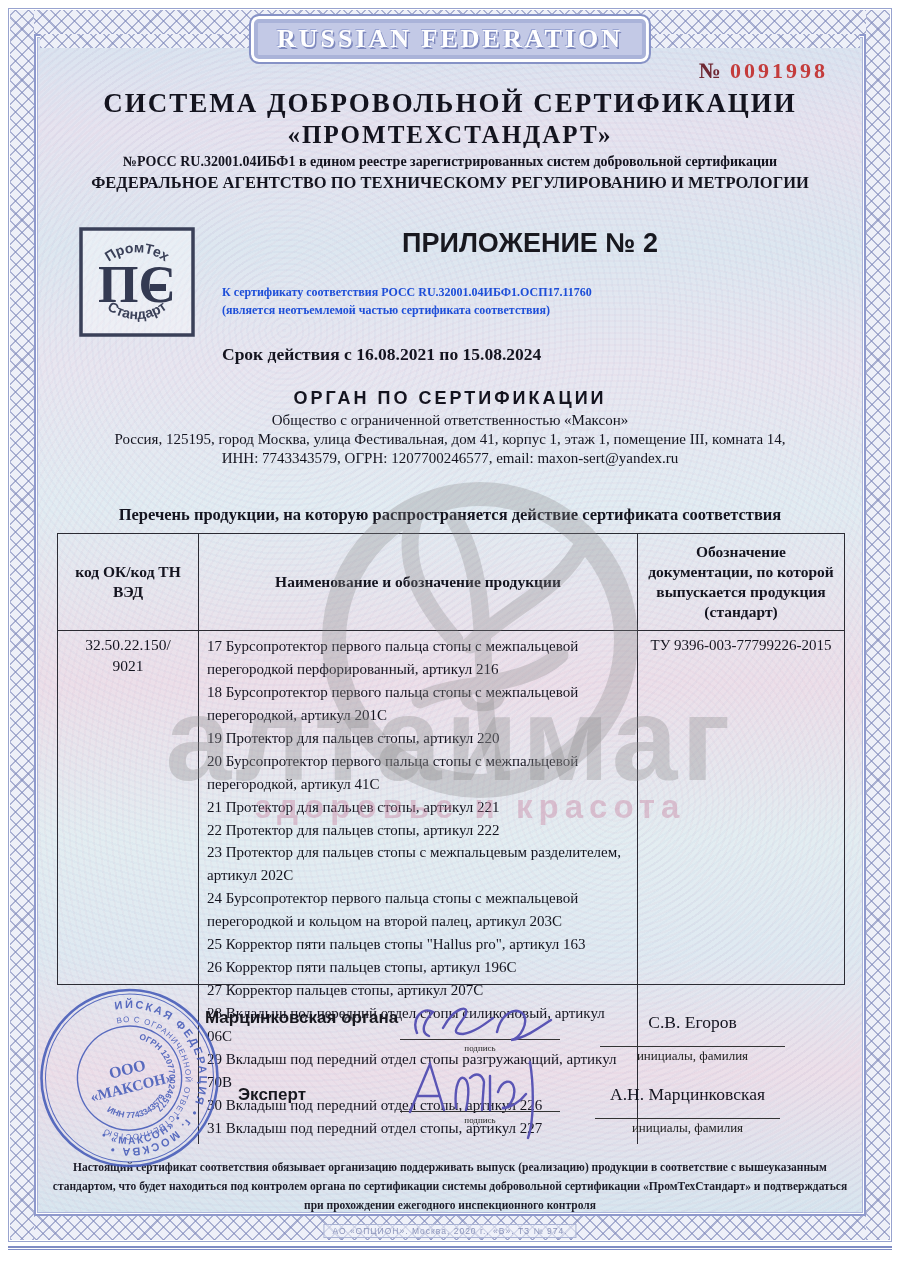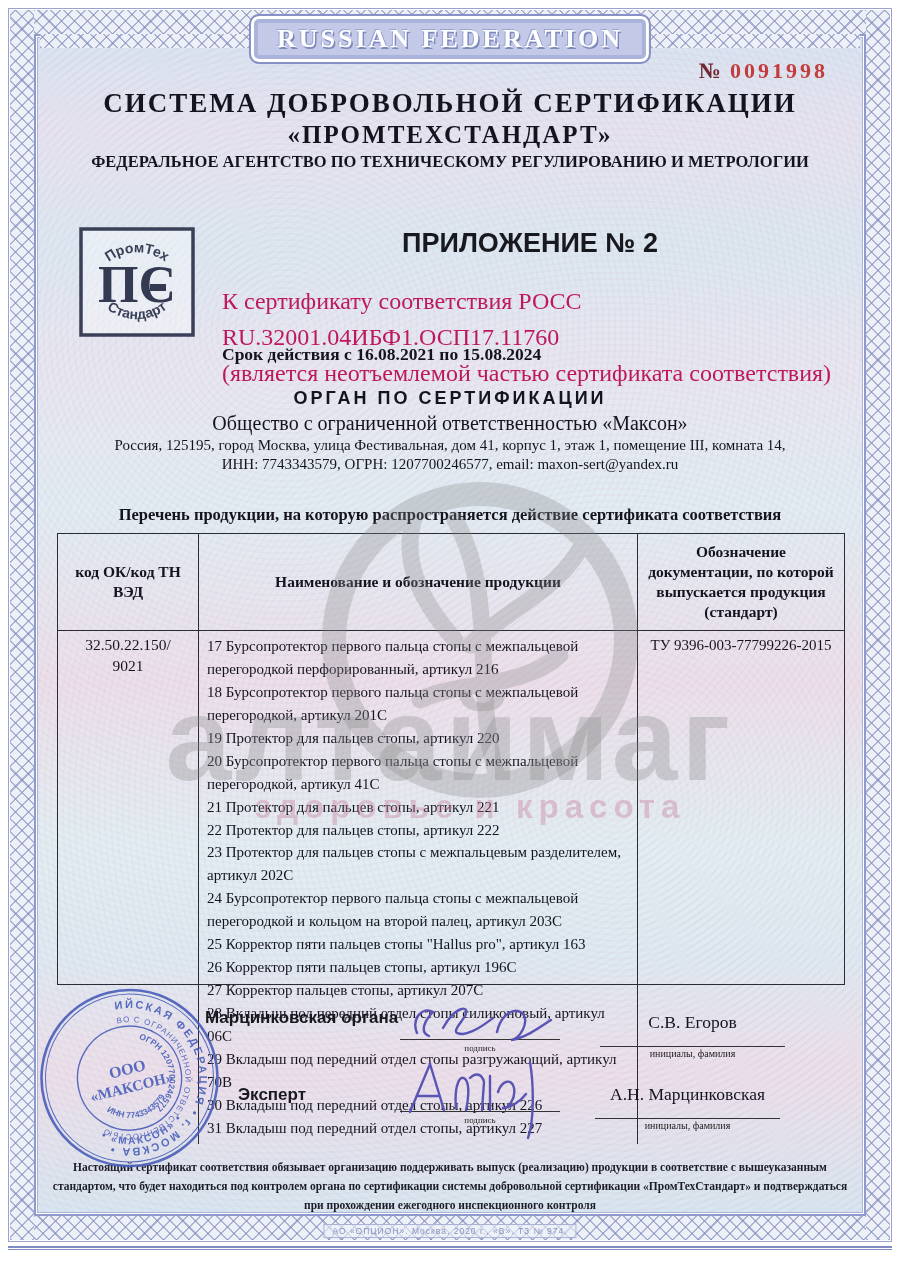--- a/index.html
+++ b/index.html
@@ -46,32 +46,32 @@
   .title-reg { font-size:14px; font-weight:bold; margin-top:5px; }
   .title-agency { font-size:16.5px; font-weight:bold; margin-top:3px; }
 
   
   .pts-logo { position:absolute; left:78px; top:226px; }
 
   
   .annex-heading { position:absolute; top:228px; left:210px; width:640px; text-align:center;
       font-family:"Liberation Sans", sans-serif; font-weight:bold; font-size:27px; color:#18181f; }
   .cert-lines { position:absolute; top:283px; left:222px; width:630px;
-      font-size:24px; font-weight:normal; color:#be185d; line-height:1.5; }
+      font-size:12px; font-weight:bold; color:#1d4ed8; line-height:1.5; }
   .validity { position:absolute; top:344px; left:222px; font-size:17.5px; font-weight:bold; color:#14141f; }
   .validity span { margin-right:0; }
   .v-label { margin-right:40px;text-align:center; }
   .v-from { margin-right:48px; }
   .v-po { margin-right:44px; }
 
   
   .org-block { position:absolute; top:388px; left:70px; width:760px; text-align:center; color:#14141f; }
   .org-heading { font-family:"Liberation Sans", sans-serif; font-weight:bold; font-size:18px; letter-spacing:3px; }
   .org-line { font-size:15px; margin-top:2px; }
-  .org-company { font-size:20px; margin-top:3px; }
+  .org-company { font-size:15px; margin-top:3px; }
 
   
   .products-heading { position:absolute; top:505px; left:50px; width:800px; text-align:center;
       font-size:16.5px; font-weight:bold; color:#14141f; }
   .ptable { position:absolute; top:533px; left:57px; width:788px; height:452px;
       display:grid; grid-template-columns:141px 1fr 206px; grid-template-rows:97px 1fr;
       border:1.5px solid #2b2b33; color:#14141f; }
   .ptable .cell { border-right:1.5px solid #2b2b33; padding:4px 8px; }
   .ptable .cell:nth-child(3n) { border-right:none; }
   .ptable .head { border-bottom:1.5px solid #2b2b33; display:flex; align-items:center; justify-content:center;
@@ -84,21 +84,21 @@
   .watermark { position:absolute; inset:0; z-index:5; pointer-events:none; }
 
   
   .sig-block { position:absolute; left:0; top:0; width:900px; height:1272px; z-index:6; pointer-events:none; }
   .sig-role { position:absolute; left:205px; font-family:"Liberation Sans", sans-serif;
       font-weight:bold; font-size:17px; color:#18181f; }
   .sig-line { position:absolute; width:160px; border-bottom:1.2px solid #333; text-align:center; }
   .sig-caption { position:absolute; font-size:9px; color:#222; text-align:center; width:160px; }
   .name-wrap { position:absolute; width:185px; text-align:center; font-size:17.5px; color:#14141f; }
   .name-line { border-bottom:1.2px solid #333; padding-bottom:13px; }
-  .name-caption { font-size:10px; color:#222; margin-top:1px; }
+  .name-caption { font-size:13px; color:#222; margin-top:1px; }
   .sig-ink { position:absolute; }
 
   
   .stamp { position:absolute; left:34px; top:982px; transform:rotate(-14deg); opacity:.92; z-index:7; }
 
   
   .disclaimer { position:absolute; top:1158px; left:42px; width:816px; text-align:center;
       font-size:11.5px; font-weight:bold; color:#1c1c28; line-height:1.65; }
   .print-info { position:absolute; top:1224px; left:50%; transform:translateX(-50%);
       font-family:"Liberation Sans", sans-serif; font-size:8.5px; letter-spacing:1px;
@@ -121,20 +121,21 @@
   <div class="banner">
     <span>RUSSIAN FEDERATION</span>
   </div>
   <div class="doc-number">
     <span class="num-sign">№</span><span>0091998</span>
   </div>
 
   <div class="title-block">
     <div class="title-1">СИСТЕМА ДОБРОВОЛЬНОЙ СЕРТИФИКАЦИИ</div>
     <div class="title-2">«ПРОМТЕХСТАНДАРТ»</div>
+    <div class="title-reg">№РОСС RU.32001.04ИБФ1 в едином реестре зарегистрированных систем добровольной сертификации</div>
     <div class="title-agency">ФЕДЕРАЛЬНОЕ АГЕНТСТВО ПО ТЕХНИЧЕСКОМУ РЕГУЛИРОВАНИЮ И МЕТРОЛОГИИ</div>
   </div>
 
   <div class="pts-logo">
     <svg width="118" height="112" viewBox="0 0 118 112">
       <rect x="3" y="3" width="112" height="106" fill="rgba(255,255,255,.35)" stroke="#3a4058" stroke-width="3.5"></rect>
       <defs>
         <path id="arcTop" d="M18,52 A44,40 0 0 1 100,52" fill="none"></path>
         <path id="arcBot" d="M16,66 A46,42 0 0 0 102,66" fill="none"></path>
       </defs>

